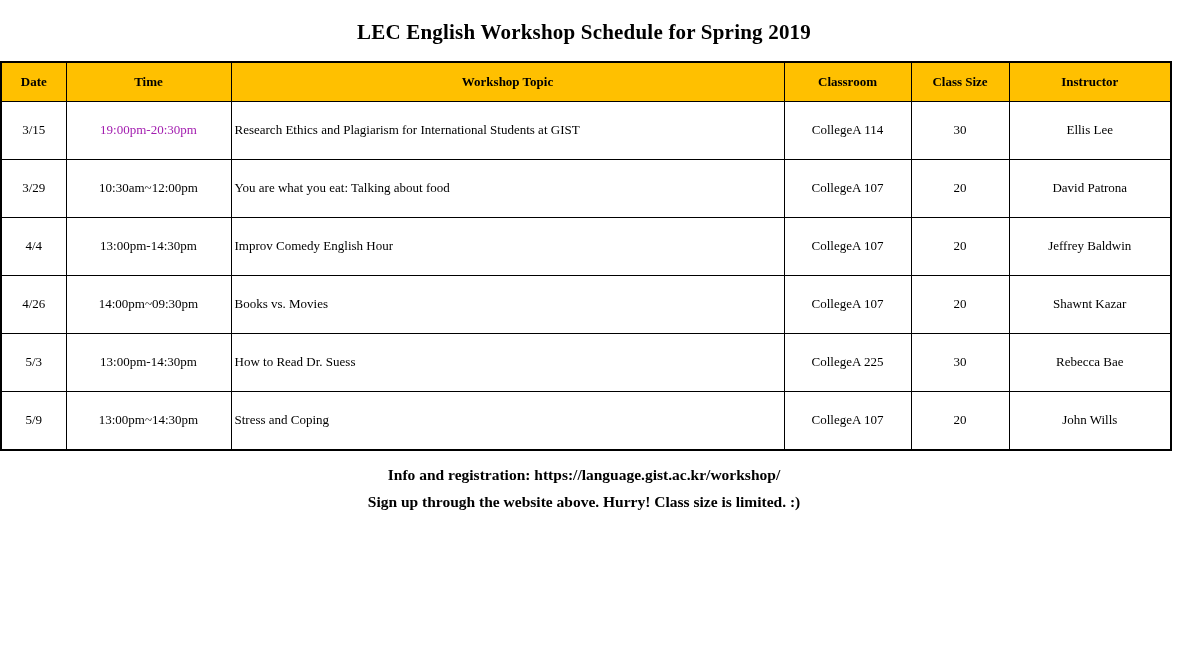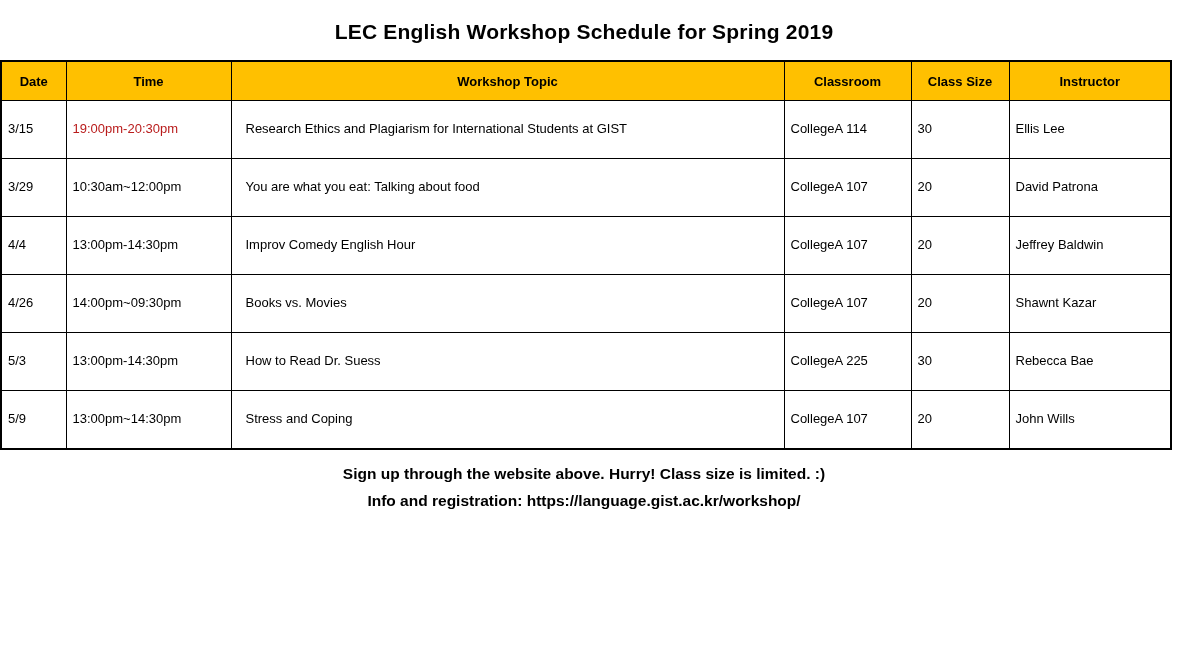--- a/index.html
+++ b/index.html
@@ -5,21 +5,21 @@
   html, body {
     margin: 0;
     padding: 0;
     background: #ffffff;
     width: 1204px;
     height: 658px;
     font-family: "Liberation Sans", sans-serif;
     color: #000000;
     overflow: hidden;
   }
-  .page { width: 1168px; height: 658px; }
+  .page { width: 1168px; height: 658px; font-family: Liberation Serif, serif; }
   .title {
     text-align: center;
     font-size: 21px;
     font-weight: bold;
     margin: 0;
     padding: 20px 0 16px 0;
     letter-spacing: 0.2px;
   }
   table.schedule {
     border-collapse: collapse;
@@ -35,28 +35,28 @@
     overflow: hidden;
   }
   table.schedule th {
     background: #FFC000;
     font-weight: bold;
     text-align: center;
     height: 30px;
   }
   table.schedule td {
     height: 49px;
-    text-align: left;
+    text-align: center;
     white-space: pre-line;
     line-height: 1.6;
     background: #ffffff;
   }
   table.schedule td.c-topic {
     text-align: left;
-    padding-left: 14px;
+    padding-left: 3px;
   }
   .footer {
     margin-top: 14px;
     text-align: center;
     font-weight: bold;
     font-size: 15.5px;
   }
   .footer p {
     margin: 0 0 7px 0;
     line-height: 20px;
@@ -84,21 +84,21 @@
         <th>Time</th>
         <th>Workshop Topic</th>
         <th>Classroom</th>
         <th>Class Size</th>
         <th>Instructor</th>
       </tr>
     </thead>
     <tbody>
       <tr>
         <td class="c-date">3/15</td>
-        <td class="c-time" style="color: #b91c1c;">19:00pm-20:30pm</td>
+        <td class="c-time" style="color: #a21caf;">19:00pm-20:30pm</td>
         <td class="c-topic">Research Ethics and Plagiarism for International Students at GIST</td>
         <td class="c-room">CollegeA 114</td>
         <td class="c-size">30</td>
         <td class="c-instructor">Ellis Lee</td>
       </tr>
       <tr>
         <td class="c-date">3/29</td>
         <td class="c-time">10:30am~12:00pm</td>
         <td class="c-topic">You are what you eat: Talking about food</td>
         <td class="c-room">CollegeA 107</td>
@@ -134,17 +134,17 @@
         <td class="c-time">13:00pm~14:30pm</td>
         <td class="c-topic">Stress and Coping</td>
         <td class="c-room">CollegeA 107</td>
         <td class="c-size">20</td>
         <td class="c-instructor">John Wills</td>
       </tr>
     </tbody>
   </table>
 
   <div class="footer">
+    <p>Info and registration: https://language.gist.ac.kr/workshop/</p>
     <p>Sign up through the website above. Hurry! Class size is limited. :)</p>
-    <p>Info and registration: https://language.gist.ac.kr/workshop/</p>
   </div>
 
 </div>
 
 </body></html>

